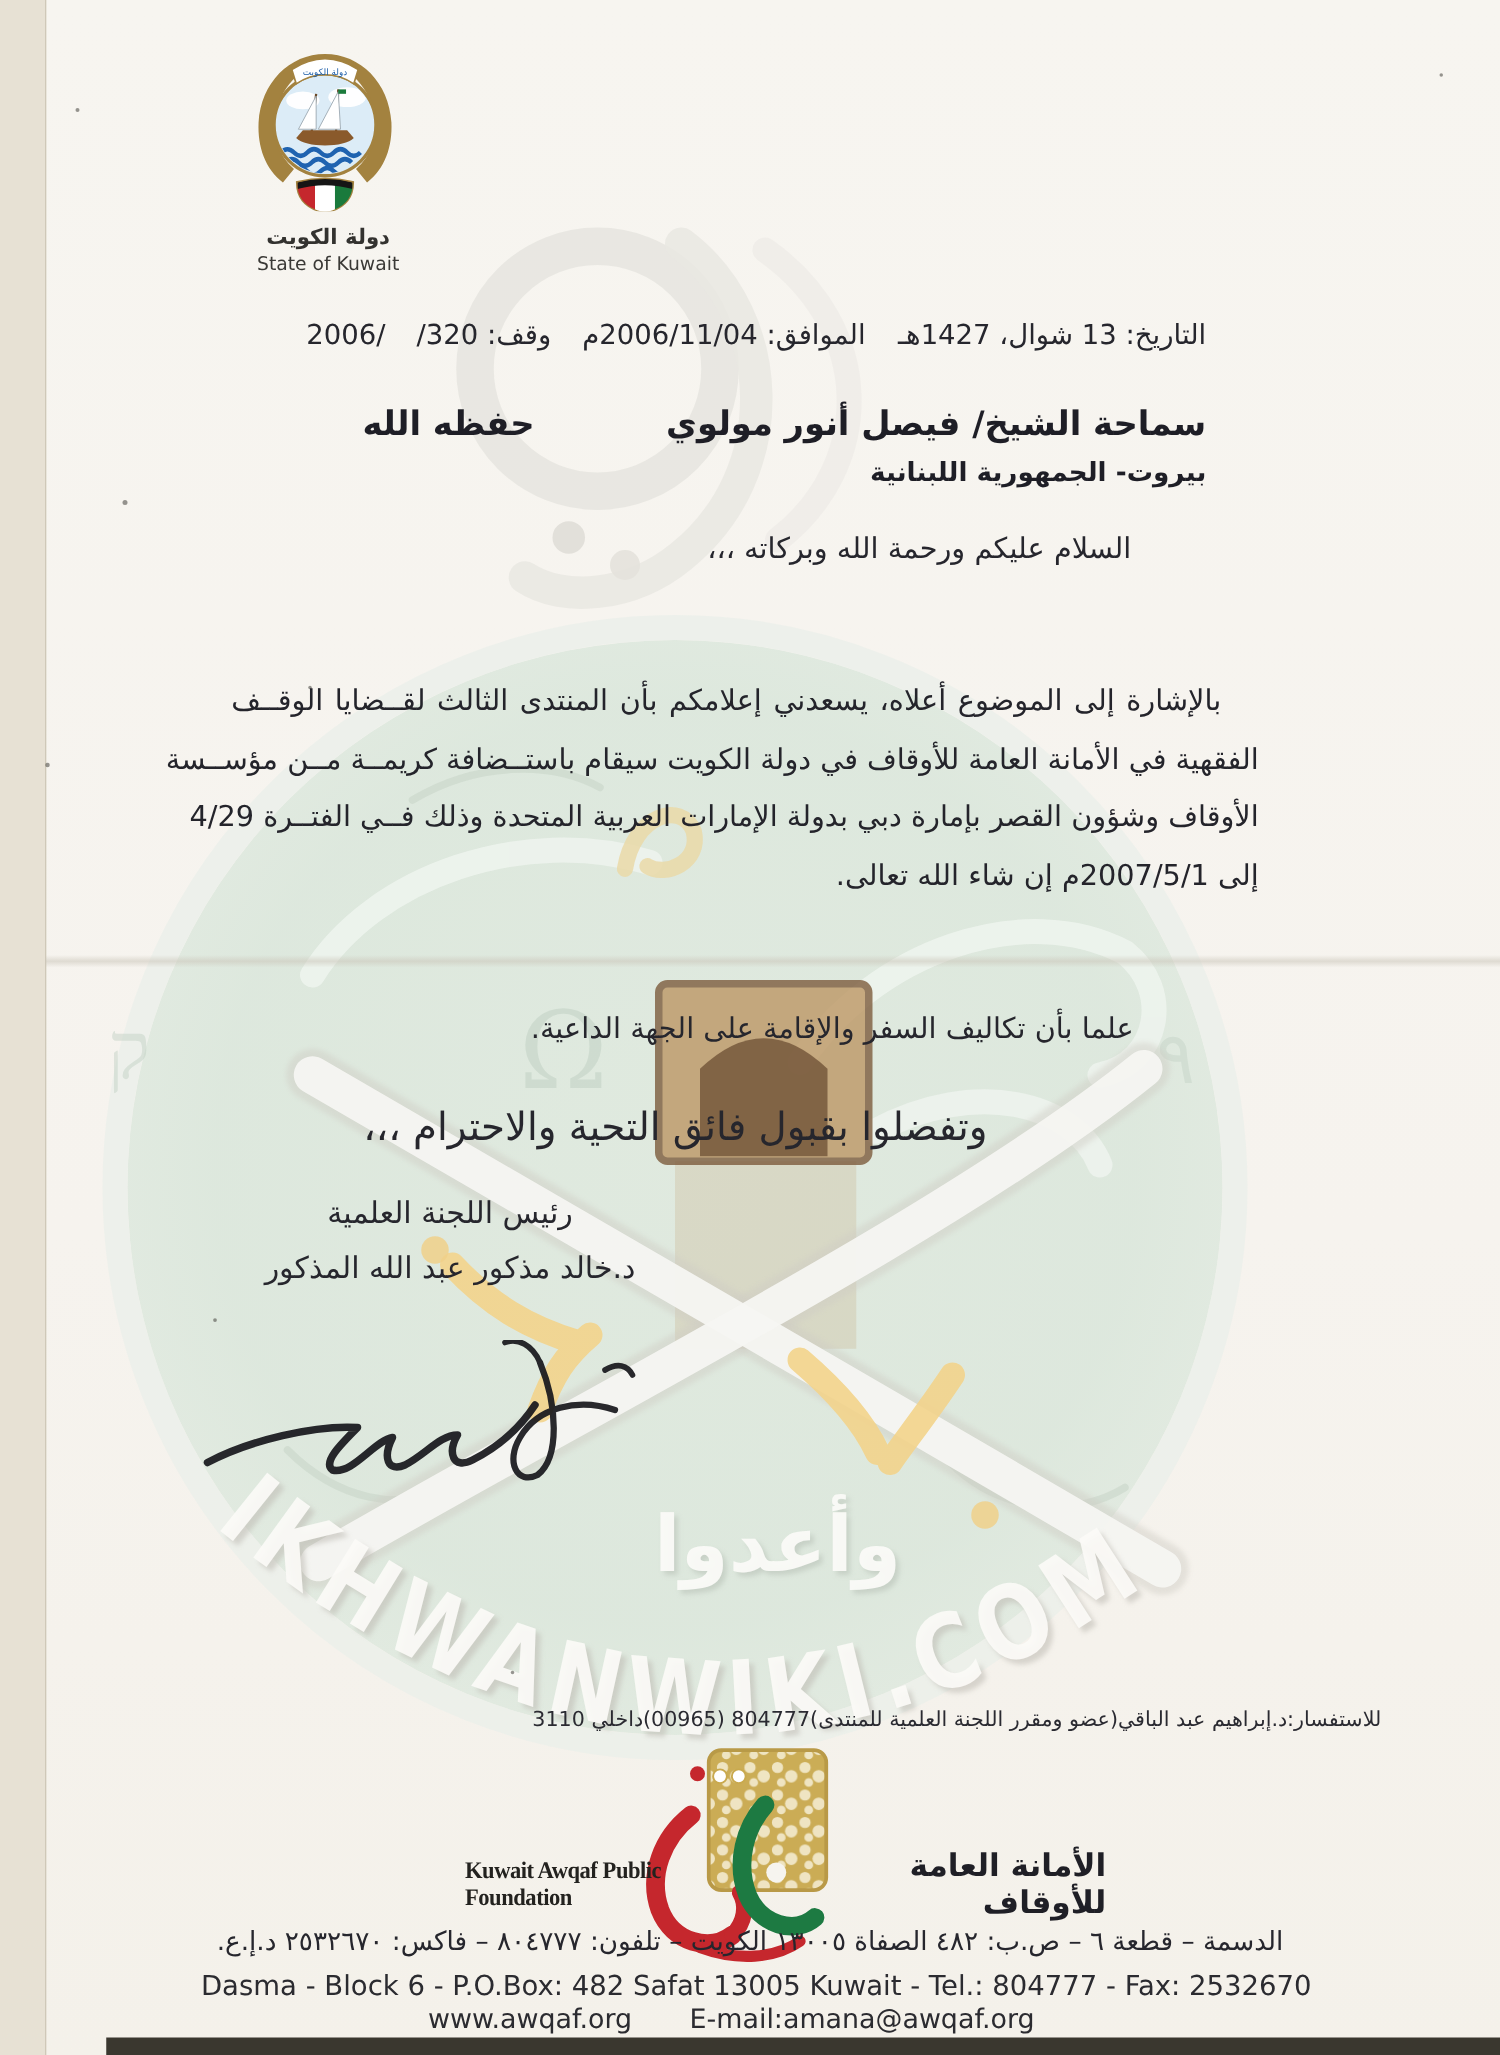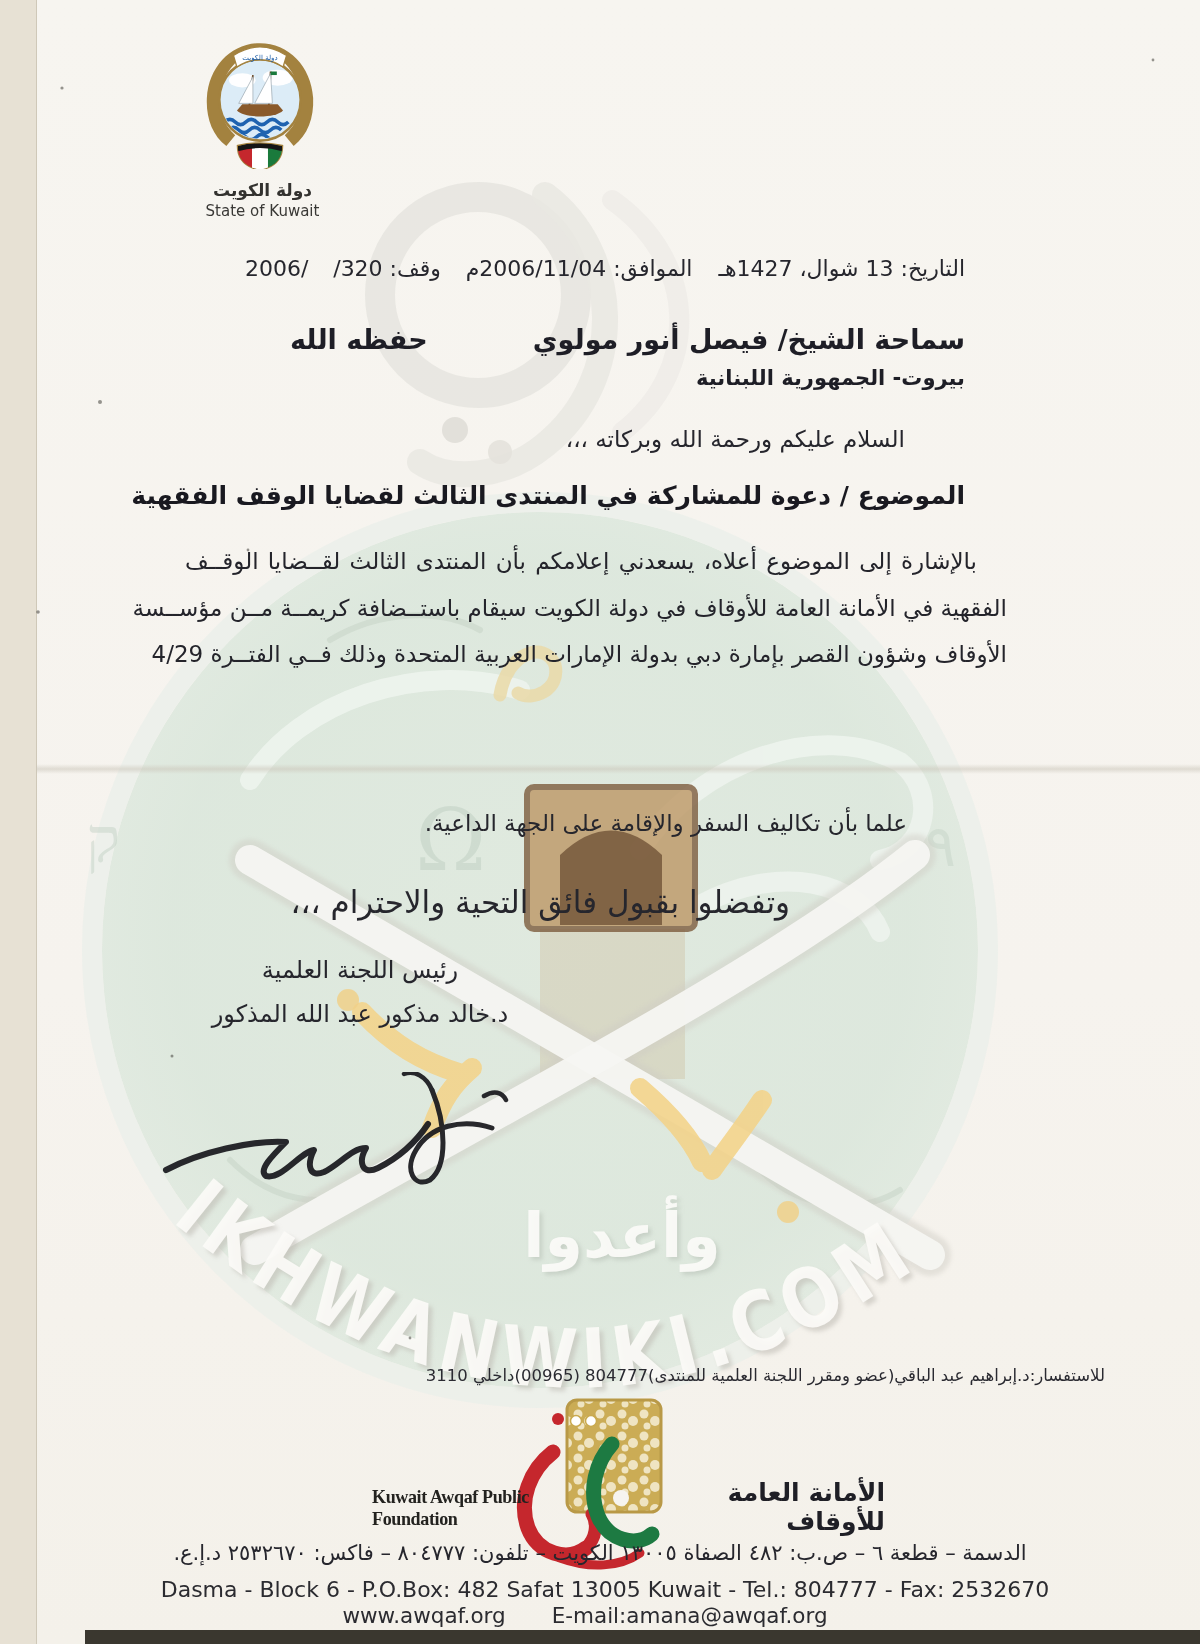--- a/index.html
+++ b/index.html
@@ -225,26 +225,26 @@
     <span>/2006</span>
   </div>
 
   <div class="abs recipient-row rtl">
     <span>سماحة الشيخ/ فيصل أنور مولوي</span>
     <span>حفظه الله</span>
   </div>
   <div class="abs salutation rtl">السلام عليكم ورحمة الله وبركاته ،،،</div>
   <div class="abs recipient-city rtl">بيروت- الجمهورية اللبنانية</div>
 
-  <div class="abs subject rtl">الموضوع / دعوة للمشاركة في المنتدى الثالث لقضايا الوقف الفقهية</div>
 
   <div class="abs body-block p1 rtl">
     <div class="bline indent">بالإشارة إلى الموضوع أعلاه، يسعدني إعلامكم بأن المنتدى الثالث لقــضايا الوقــف</div>
     <div class="bline">الفقهية في الأمانة العامة للأوقاف في دولة الكويت سيقام باستــضافة كريمــة مــن مؤســسة</div>
     <div class="bline">الأوقاف وشؤون القصر بإمارة دبي بدولة الإمارات العربية المتحدة وذلك فــي الفتــرة 4/29</div>
+    <div class="bline last">إلى 2007/5/1م إن شاء الله تعالى.</div>
   </div>
 
 
   <div class="abs p3-line rtl">علما بأن تكاليف السفر والإقامة على الجهة الداعية.</div>
   <div class="abs closing-line rtl">وتفضلوا بقبول فائق التحية والاحترام ،،،</div>
 
   <div class="abs sig-block rtl">
     <div>رئيس اللجنة العلمية</div>
     <div>د.خالد مذكور عبد الله المذكور</div>
   </div>

